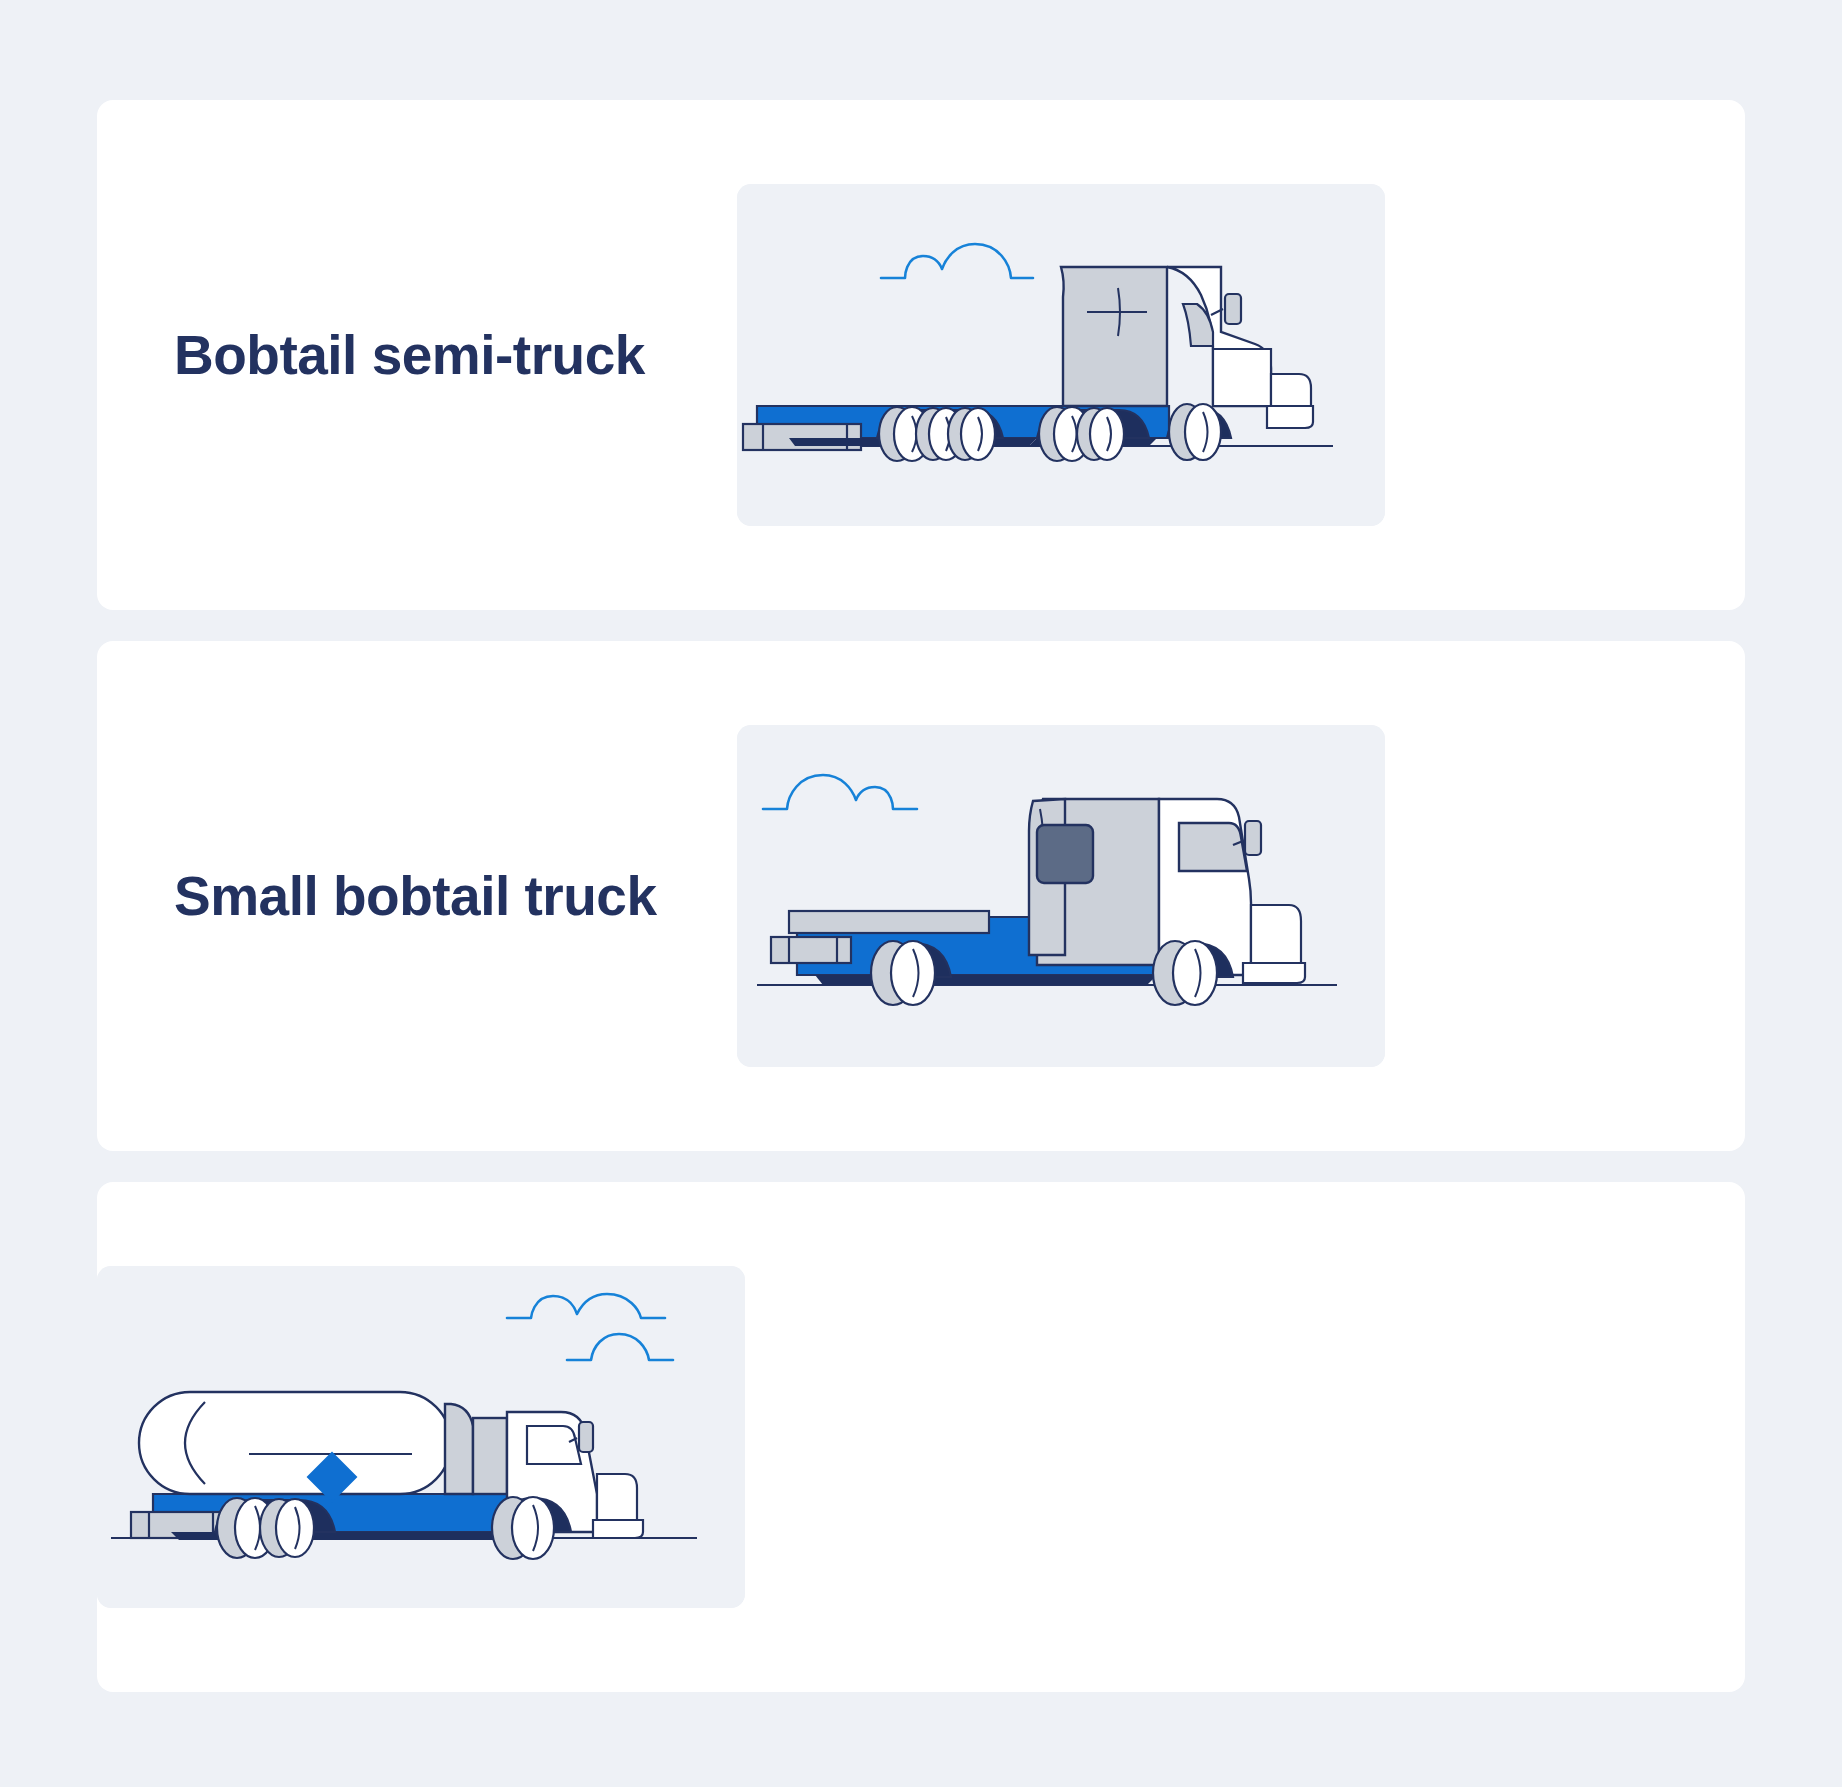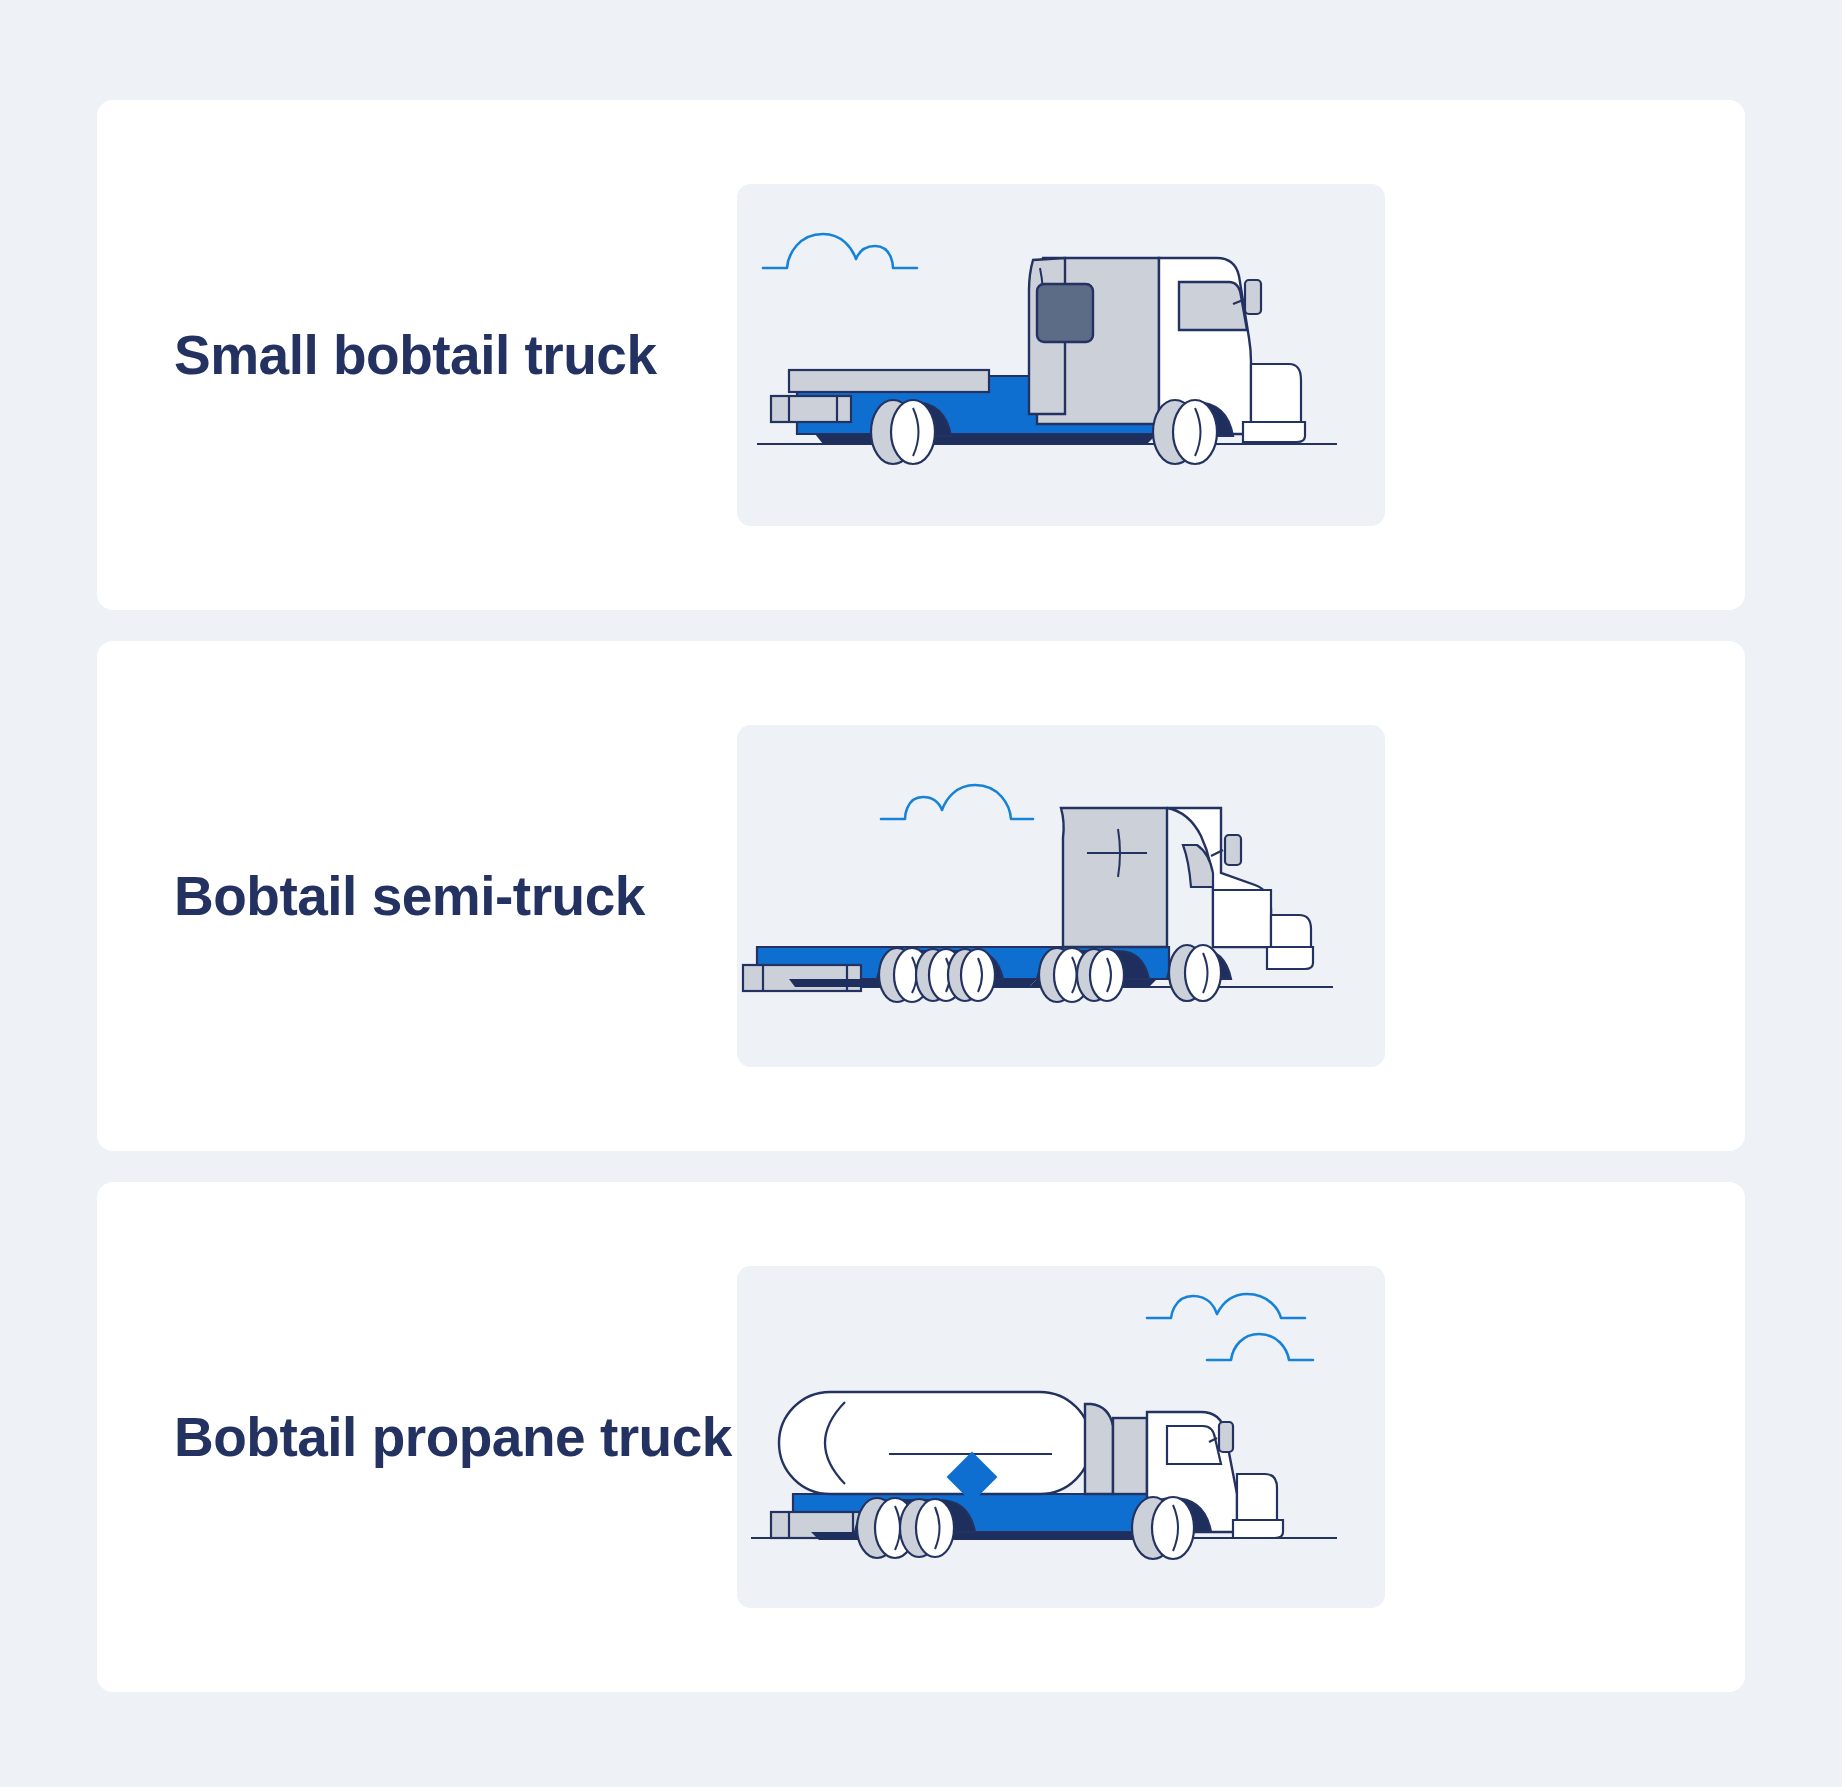--- a/index.html
+++ b/index.html
@@ -40,76 +40,20 @@
   }
   .card.c2 .illus { height:342px; }
   .card.c3 .illus { height:342px; }
   svg { display:block; }
 </style>
 </head>
 <body>
 
 <div class="page">
 
-  <div class="card c2">
-    <div class="card-title">Small bobtail truck</div>
-    <div class="illus-wrap">
-      <svg class="illus" viewBox="0 0 648 342">
-        <rect x="0" y="0" width="648" height="342" rx="14" fill="#eef1f6"></rect>
-
-        <g fill="none" stroke="#1682d8" stroke-width="2.6" stroke-linecap="round" stroke-linejoin="round">
-          <path d="M26 84 H50 C51 70 62 50 86 50 C105 50 115 64 119 75 C121 70 126 62 138 62 C156 62 156 84 156 84 H180"></path>
-        </g>
-
-        <line x1="20" y1="260" x2="600" y2="260" stroke="#233260" stroke-width="2.2"></line>
-
-        <path d="M60 192 H430 V250 H60 Z" fill="#0f6fd1" stroke="#233260" stroke-width="2.2"></path>
-
-        <rect x="52" y="186" width="200" height="22" fill="#ccd1d9" stroke="#233260" stroke-width="2.2"></rect>
-
-        <rect x="34" y="212" width="80" height="26" fill="#ccd1d9" stroke="#233260" stroke-width="2.2"></rect>
-        <line x1="52" y1="212" x2="52" y2="238" stroke="#233260" stroke-width="2.2"></line>
-        <line x1="100" y1="212" x2="100" y2="238" stroke="#233260" stroke-width="2.2"></line>
-
-        <path d="M78 250 H420 L410 260 H86 Z" fill="#1e2f5e"></path>
-
-        <g>
-          <path d="M138 252 q6 -34 38 -34 q32 0 38 34 z" fill="#1e2f5e" stroke="#233260" stroke-width="2.2"></path>
-          <ellipse cx="156" cy="248" rx="22" ry="32" fill="#ccd1d9" stroke="#233260" stroke-width="2.2"></ellipse>
-          <ellipse cx="176" cy="248" rx="22" ry="32" fill="#ffffff" stroke="#233260" stroke-width="2.2"></ellipse>
-          <path d="M176 224 q11 24 0 48" fill="none" stroke="#233260" stroke-width="2"></path>
-        </g>
-
-        <path d="M306 74 q-6 14 -6 34 v132 h122 V74 Z" fill="#ccd1d9" stroke="#233260" stroke-width="2.4"></path>
-        <path d="M296 76 q-4 14 -4 30 v124 h36 V74 Z" fill="#ccd1d9" stroke="#233260" stroke-width="2.4"></path>
-        <path d="M303 84 q4 20 3 38" fill="none" stroke="#233260" stroke-width="2"></path>
-
-        <path d="M422 74 h58 q18 0 22 18 l10 62 q2 12 2 24 v72 h-92 z" fill="#ffffff" stroke="#233260" stroke-width="2.4"></path>
-
-        <rect x="300" y="100" width="56" height="58" rx="7" fill="#5c6b86" stroke="#233260" stroke-width="2.4"></rect>
-
-        <path d="M442 98 h50 q10 0 12 14 l6 34 h-68 z" fill="#ccd1d9" stroke="#233260" stroke-width="2.4"></path>
-
-        <rect x="508" y="96" width="16" height="34" rx="4" fill="#ccd1d9" stroke="#233260" stroke-width="2.2"></rect>
-        <line x1="506" y1="116" x2="496" y2="120" stroke="#233260" stroke-width="2.2"></line>
-
-        <path d="M514 180 h38 q12 0 12 16 v54 h-50 z" fill="#ffffff" stroke="#233260" stroke-width="2.2"></path>
-
-        <path d="M506 238 h62 v14 q0 6 -8 6 h-54 z" fill="#ffffff" stroke="#233260" stroke-width="2.2"></path>
-
-        <g>
-          <path d="M420 252 q6 -34 38 -34 q32 0 38 34 z" fill="#1e2f5e" stroke="#233260" stroke-width="2.2"></path>
-          <ellipse cx="438" cy="248" rx="22" ry="32" fill="#ccd1d9" stroke="#233260" stroke-width="2.2"></ellipse>
-          <ellipse cx="458" cy="248" rx="22" ry="32" fill="#ffffff" stroke="#233260" stroke-width="2.2"></ellipse>
-          <path d="M458 224 q11 24 0 48" fill="none" stroke="#233260" stroke-width="2"></path>
-        </g>
-      </svg>
-    </div>
-  </div>
-
   <div class="card c1">
     <div class="card-title">Bobtail semi-truck</div>
     <div class="illus-wrap">
       <svg class="illus" viewBox="0 0 648 342">
         <rect x="0" y="0" width="648" height="342" rx="14" fill="#eef1f6"></rect>
 
         <g fill="none" stroke="#1682d8" stroke-width="2.6" stroke-linecap="round" stroke-linejoin="round">
           <path d="M144 94 H168 C168 94 168 72 186 72 C198 72 203 80 205 85 C209 74 219 60 238 60 C262 60 273 80 274 94 H296"></path>
         </g>
 
@@ -166,22 +110,77 @@
         <g>
           <path d="M430 254 q6 -30 32 -30 q26 0 32 30 z" fill="#1e2f5e" stroke="#233260" stroke-width="2.2"></path>
           <ellipse cx="450" cy="248" rx="18" ry="28" fill="#ccd1d9" stroke="#233260" stroke-width="2.2"></ellipse>
           <ellipse cx="466" cy="248" rx="18" ry="28" fill="#ffffff" stroke="#233260" stroke-width="2.2"></ellipse>
           <path d="M466 228 q9 20 0 40" fill="none" stroke="#233260" stroke-width="2"></path>
         </g>
       </svg>
     </div>
   </div>
 
+  <div class="card c2">
+    <div class="card-title">Small bobtail truck</div>
+    <div class="illus-wrap">
+      <svg class="illus" viewBox="0 0 648 342">
+        <rect x="0" y="0" width="648" height="342" rx="14" fill="#eef1f6"></rect>
+
+        <g fill="none" stroke="#1682d8" stroke-width="2.6" stroke-linecap="round" stroke-linejoin="round">
+          <path d="M26 84 H50 C51 70 62 50 86 50 C105 50 115 64 119 75 C121 70 126 62 138 62 C156 62 156 84 156 84 H180"></path>
+        </g>
+
+        <line x1="20" y1="260" x2="600" y2="260" stroke="#233260" stroke-width="2.2"></line>
+
+        <path d="M60 192 H430 V250 H60 Z" fill="#0f6fd1" stroke="#233260" stroke-width="2.2"></path>
+
+        <rect x="52" y="186" width="200" height="22" fill="#ccd1d9" stroke="#233260" stroke-width="2.2"></rect>
+
+        <rect x="34" y="212" width="80" height="26" fill="#ccd1d9" stroke="#233260" stroke-width="2.2"></rect>
+        <line x1="52" y1="212" x2="52" y2="238" stroke="#233260" stroke-width="2.2"></line>
+        <line x1="100" y1="212" x2="100" y2="238" stroke="#233260" stroke-width="2.2"></line>
+
+        <path d="M78 250 H420 L410 260 H86 Z" fill="#1e2f5e"></path>
+
+        <g>
+          <path d="M138 252 q6 -34 38 -34 q32 0 38 34 z" fill="#1e2f5e" stroke="#233260" stroke-width="2.2"></path>
+          <ellipse cx="156" cy="248" rx="22" ry="32" fill="#ccd1d9" stroke="#233260" stroke-width="2.2"></ellipse>
+          <ellipse cx="176" cy="248" rx="22" ry="32" fill="#ffffff" stroke="#233260" stroke-width="2.2"></ellipse>
+          <path d="M176 224 q11 24 0 48" fill="none" stroke="#233260" stroke-width="2"></path>
+        </g>
+
+        <path d="M306 74 q-6 14 -6 34 v132 h122 V74 Z" fill="#ccd1d9" stroke="#233260" stroke-width="2.4"></path>
+        <path d="M296 76 q-4 14 -4 30 v124 h36 V74 Z" fill="#ccd1d9" stroke="#233260" stroke-width="2.4"></path>
+        <path d="M303 84 q4 20 3 38" fill="none" stroke="#233260" stroke-width="2"></path>
+
+        <path d="M422 74 h58 q18 0 22 18 l10 62 q2 12 2 24 v72 h-92 z" fill="#ffffff" stroke="#233260" stroke-width="2.4"></path>
+
+        <rect x="300" y="100" width="56" height="58" rx="7" fill="#5c6b86" stroke="#233260" stroke-width="2.4"></rect>
+
+        <path d="M442 98 h50 q10 0 12 14 l6 34 h-68 z" fill="#ccd1d9" stroke="#233260" stroke-width="2.4"></path>
+
+        <rect x="508" y="96" width="16" height="34" rx="4" fill="#ccd1d9" stroke="#233260" stroke-width="2.2"></rect>
+        <line x1="506" y1="116" x2="496" y2="120" stroke="#233260" stroke-width="2.2"></line>
+
+        <path d="M514 180 h38 q12 0 12 16 v54 h-50 z" fill="#ffffff" stroke="#233260" stroke-width="2.2"></path>
+
+        <path d="M506 238 h62 v14 q0 6 -8 6 h-54 z" fill="#ffffff" stroke="#233260" stroke-width="2.2"></path>
+
+        <g>
+          <path d="M420 252 q6 -34 38 -34 q32 0 38 34 z" fill="#1e2f5e" stroke="#233260" stroke-width="2.2"></path>
+          <ellipse cx="438" cy="248" rx="22" ry="32" fill="#ccd1d9" stroke="#233260" stroke-width="2.2"></ellipse>
+          <ellipse cx="458" cy="248" rx="22" ry="32" fill="#ffffff" stroke="#233260" stroke-width="2.2"></ellipse>
+          <path d="M458 224 q11 24 0 48" fill="none" stroke="#233260" stroke-width="2"></path>
+        </g>
+      </svg>
+    </div>
+  </div>
+
   <div class="card c3">
-    <div class="card-title">Bobtail propane truck</div>
     <div class="illus-wrap">
       <svg class="illus" viewBox="0 0 648 342">
         <rect x="0" y="0" width="648" height="342" rx="14" fill="#eef1f6"></rect>
 
         <g fill="none" stroke="#1682d8" stroke-width="2.6" stroke-linecap="round" stroke-linejoin="round">
           <path d="M410 52 H434 C434 52 436 30 456 30 C472 30 478 42 480 48 C485 38 494 28 510 28 C532 28 542 44 544 52 H568"></path>
           <path d="M470 94 H494 C496 80 506 68 522 68 C540 68 550 82 552 94 H576"></path>
         </g>
 
         <line x1="14" y1="272" x2="600" y2="272" stroke="#233260" stroke-width="2.2"></line>

